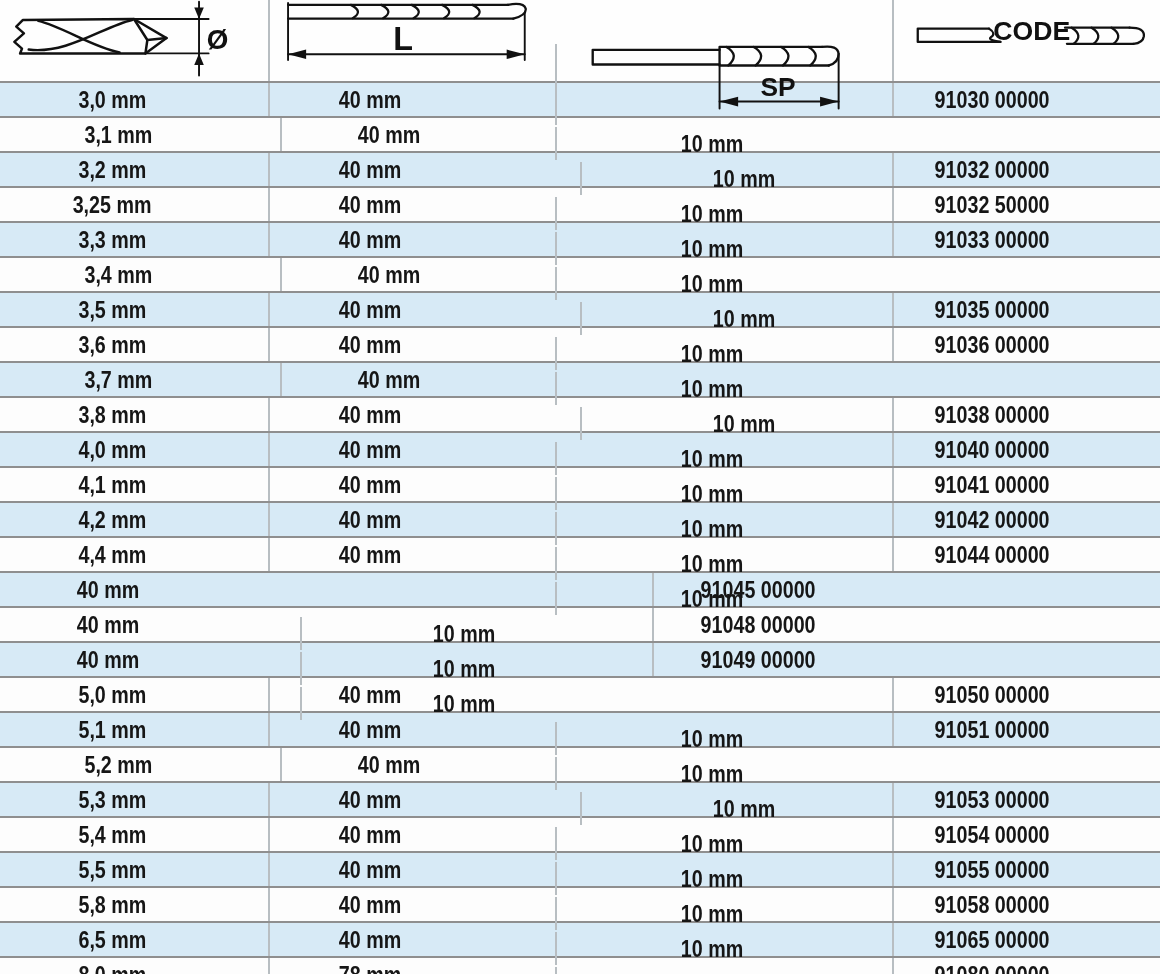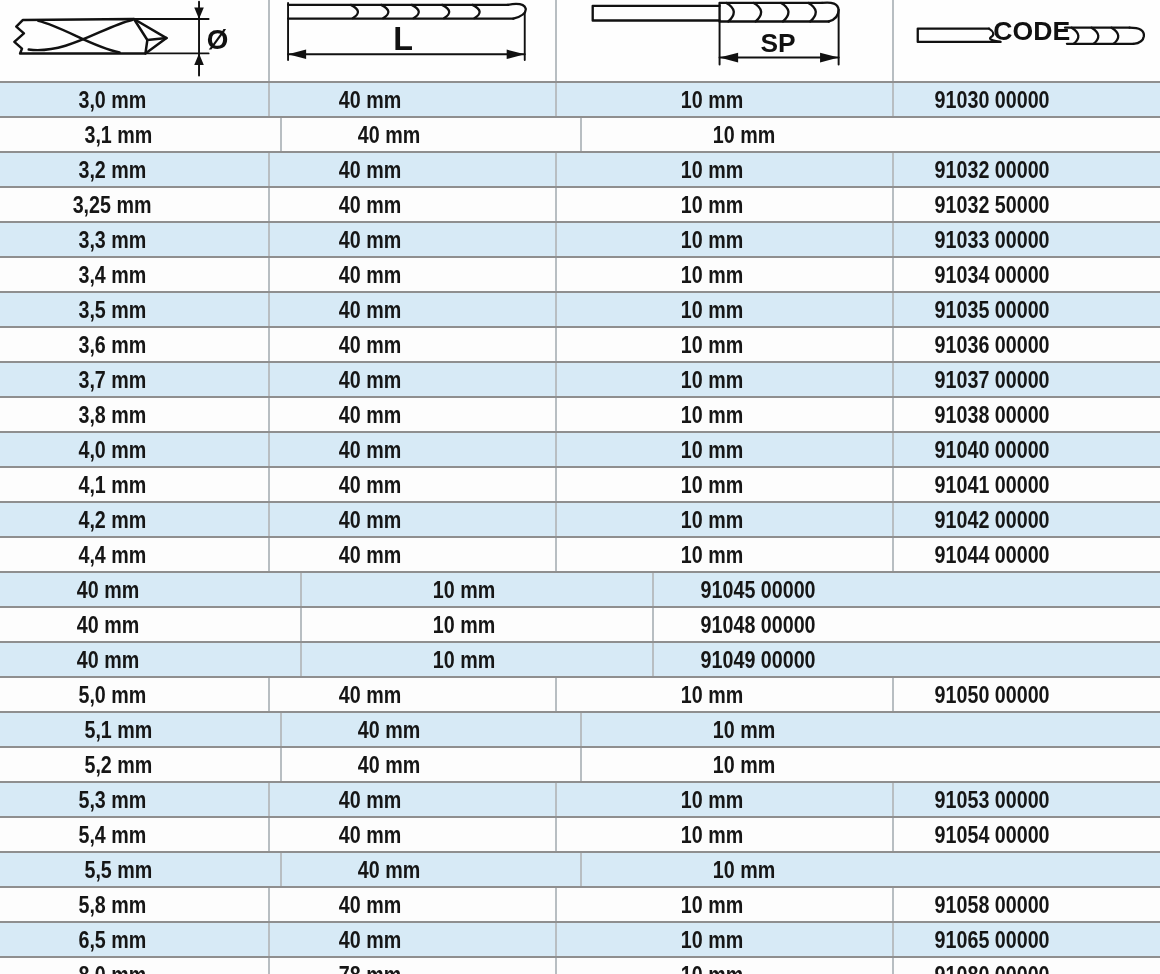--- a/index.html
+++ b/index.html
@@ -15,21 +15,21 @@
   
   .header {
     display:flex;
     height:83px;
     background:#fefefe;
     border-bottom:2px solid var(--border, #8f8f8f);
   }
   .hcell { position:relative; height:100%; }
   .hcell + .hcell { border-left:2px solid var(--divider, #b8bec2); }
   .hcell svg { display:block; width:100%; height:100%; }
-  .c0 { width:280px; } .c1 { width:300px; } .c2 { width:352px; } .c3 { width:280px; }
+  .c0 { width:280px; } .c1 { width:300px; } .c2 { width:352px;margin-top:44px; } .c3 { width:280px; }
   
   .row {
     display:flex;
     height:35px;
     background:var(--row-base, #fdfdfd);
     border-bottom:2px solid var(--border, #8f8f8f);
   }
   .row.alt { background:var(--row-alt, #d7eaf6); }
   .cell {
     display:flex; align-items:center; justify-content:center;
@@ -192,23 +192,20 @@
       <div class="row">
     <div class="cell c0">
           <span>3,4 mm</span>
         </div>
     <div class="cell c1">
           <span>40 mm</span>
         </div>
     <div class="cell c2">
           <span>10 mm</span>
         </div>
-    <div class="cell c3">
-          <span>91034 00000</span>
-        </div>
   </div>
       <div class="row alt">
     <div class="cell c0">
           <span>3,5 mm</span>
         </div>
     <div class="cell c1">
           <span>40 mm</span>
         </div>
     <div class="cell c2">
           <span>10 mm</span>
@@ -234,23 +231,20 @@
       <div class="row alt">
     <div class="cell c0">
           <span>3,7 mm</span>
         </div>
     <div class="cell c1">
           <span>40 mm</span>
         </div>
     <div class="cell c2">
           <span>10 mm</span>
         </div>
-    <div class="cell c3">
-          <span>91037 00000</span>
-        </div>
   </div>
       <div class="row">
     <div class="cell c0">
           <span>3,8 mm</span>
         </div>
     <div class="cell c1">
           <span>40 mm</span>
         </div>
     <div class="cell c2">
           <span>10 mm</span>
@@ -365,20 +359,23 @@
       <div class="row alt">
     <div class="cell c0">
           <span>5,1 mm</span>
         </div>
     <div class="cell c1">
           <span>40 mm</span>
         </div>
     <div class="cell c2">
           <span>10 mm</span>
         </div>
+    <div class="cell c3">
+          <span>91051 00000</span>
+        </div>
   </div>
       <div class="row">
     <div class="cell c0">
           <span>5,2 mm</span>
         </div>
     <div class="cell c1">
           <span>40 mm</span>
         </div>
     <div class="cell c2">
           <span>10 mm</span>
@@ -415,20 +412,23 @@
       <div class="row alt">
     <div class="cell c0">
           <span>5,5 mm</span>
         </div>
     <div class="cell c1">
           <span>40 mm</span>
         </div>
     <div class="cell c2">
           <span>10 mm</span>
         </div>
+    <div class="cell c3">
+          <span>91055 00000</span>
+        </div>
   </div>
       <div class="row">
     <div class="cell c0">
           <span>5,8 mm</span>
         </div>
     <div class="cell c1">
           <span>40 mm</span>
         </div>
     <div class="cell c2">
           <span>10 mm</span>

